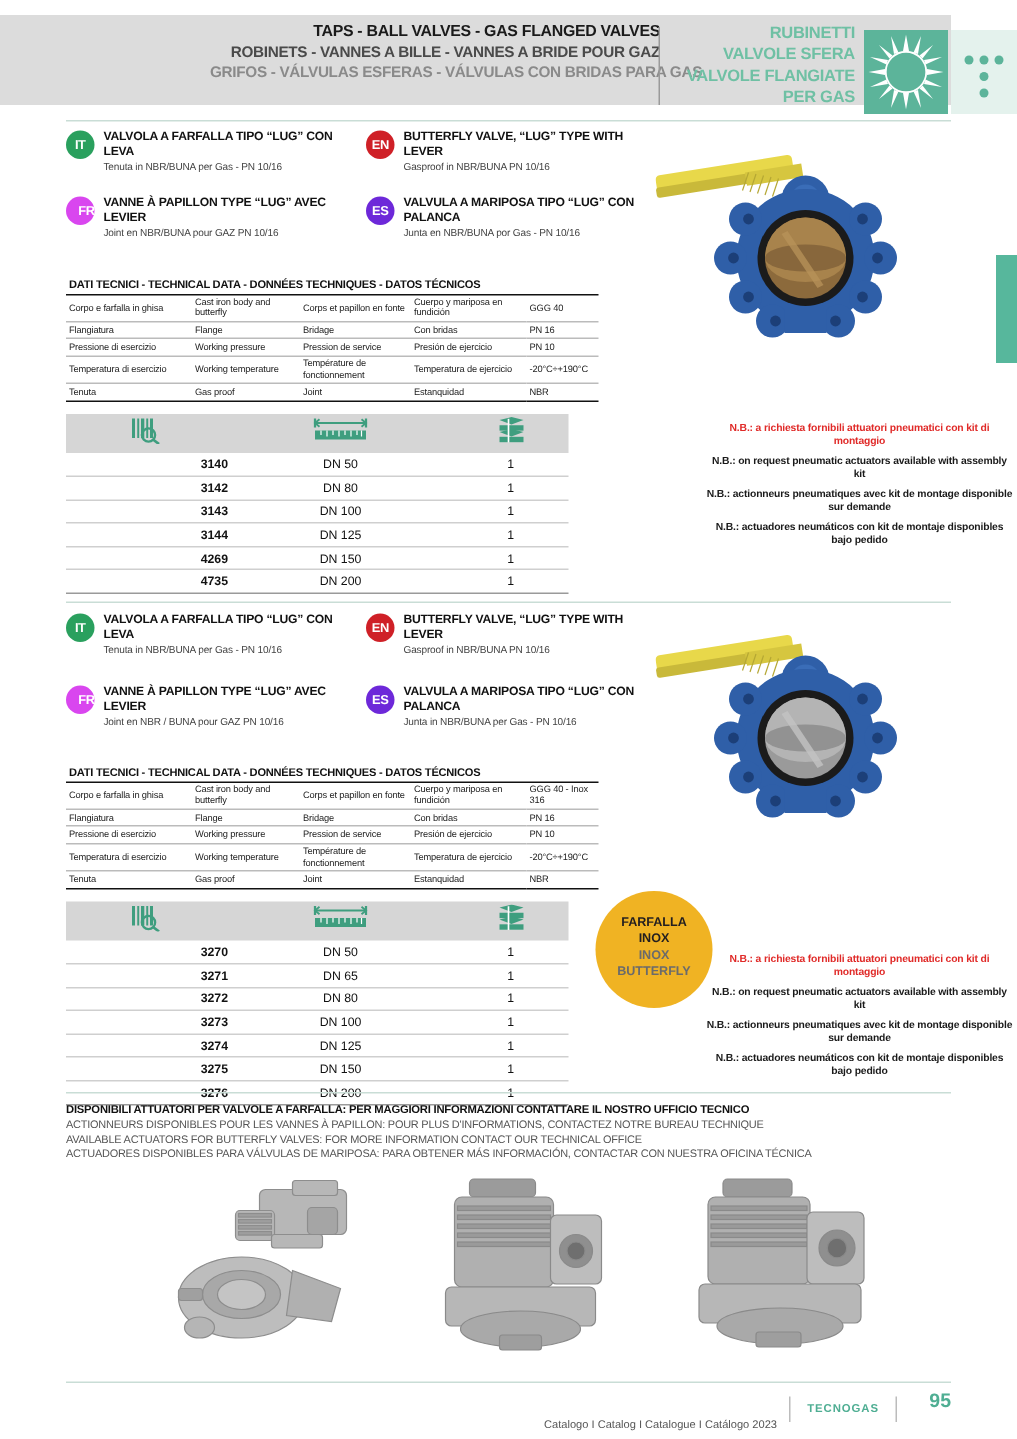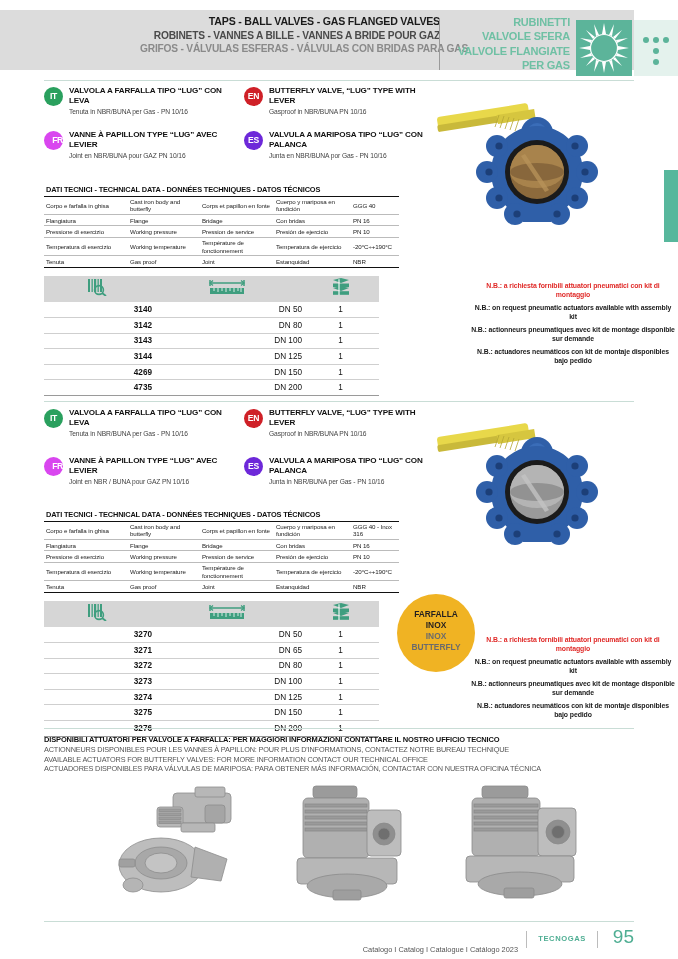--- a/index.html
+++ b/index.html
@@ -101,21 +101,21 @@
   .codes thead td {
     background: #d6d6d6; height: 26px; padding: 0; vertical-align: middle;
     text-align: center;
   }
   .codes tbody td {
     font-size: 8.2px; color: #111; height: 15.6px; padding: 0;
     border-bottom: 0.8px solid #cfcfcf; vertical-align: middle;
   }
   .codes tbody tr:last-child td { border-bottom: 1.1px solid #9a9a9a; }
   .col-code { width: 108px; padding-left: 14px !important; font-weight: bold; text-align: right; }
-  .col-size { width: 150px; text-align: right; }
+  .col-size { width: 150px; text-align: center; }
   .col-pack { width: 77px; text-align: center; }
 
   
   .ico { display: inline-block; position: relative; }
   .ico-code { width: 22px; height: 18px; }
   .ico-size { width: 40px; height: 17px; }
   .ico-pack { width: 22px; height: 18px; }
 
   
   .nb { position: absolute; text-align: center; width: 206px; }
@@ -155,21 +155,21 @@
     position: absolute; right: 116px; top: 12px; font-size: 7.4px; color: #555;
     white-space: nowrap;
     margin-top: 12px;
   }
   .f-div { position: absolute; top: 10px; width: 1px; height: 17px; background: #bcbcbc; }
   .f-brand {
     position: absolute; right: 48px; top: 13px; font-size: 7.6px; font-weight: bold;
     color: #4fae93; letter-spacing: 0.6px;
   }
   .f-page {
-    position: absolute; right: 0; top: 5px; font-size: 19px; font-weight: normal;
+    position: absolute; right: 0; top: 5px; font-size: 13px; font-weight: bold;
     color: #4fae93;
   }
 </style>
 </head>
 <body>
 
 <div class="page">
 
   <div class="header">
     <div class="header-band"></div>

